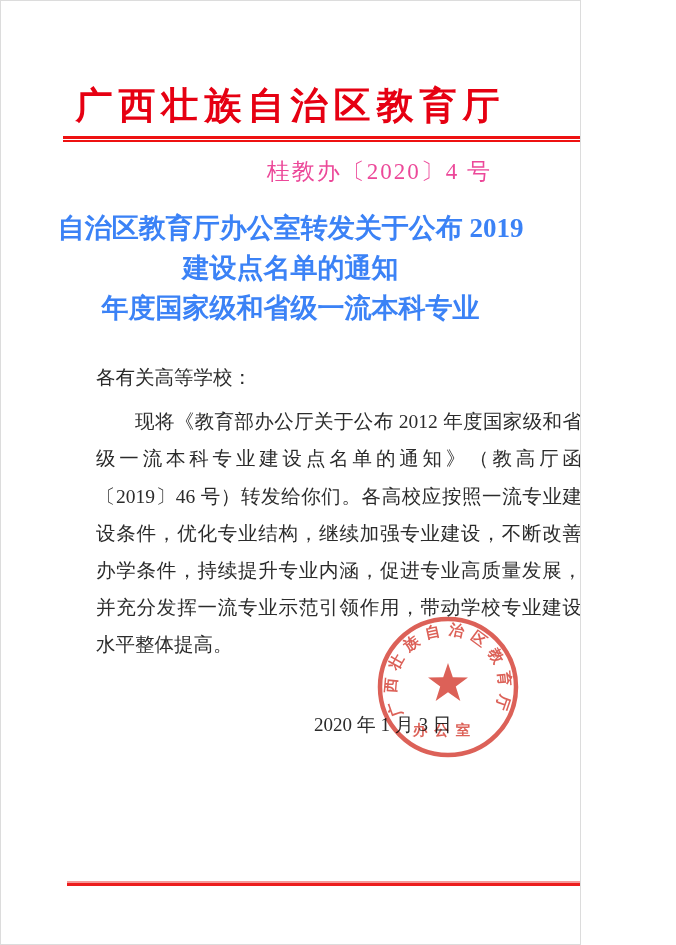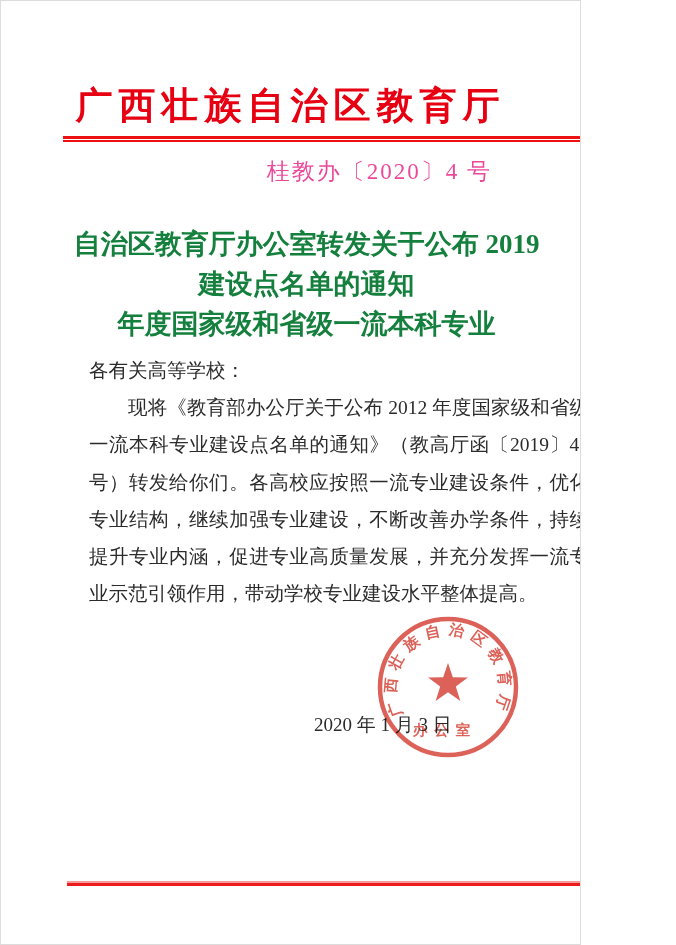--- a/index.html
+++ b/index.html
@@ -51,40 +51,40 @@
     letter-spacing: 2px;
     color: #ec4899;
   }
 
   
   .notice-title {
     position: absolute;
     top: 207px;
     left: 0;
     width: 100%;
-    margin: 16px;
+    margin: 0;
     text-align: center;
     font-size: 27px;
     font-weight: bold;
     line-height: 40px;
-    color: #15803d;
+    color: #3b82f6;
   }
   .notice-title span { display: block; }
 
   
   .body-text {
     position: absolute;
     top: 351px;
     left: 88px;
     width: 500px;
     font-size: 19.5px;
     line-height: 37.2px;
     color: #2b2b2b;
   }
-  .body-text p { margin: 0; }
+  .body-text p { margin: 7px; }
   .paragraph {
     text-indent: 2em;
     text-align: justify;
   }
 
   
   .issuer-name {
     position: absolute;
     top: 676px;
     left: 313px;

